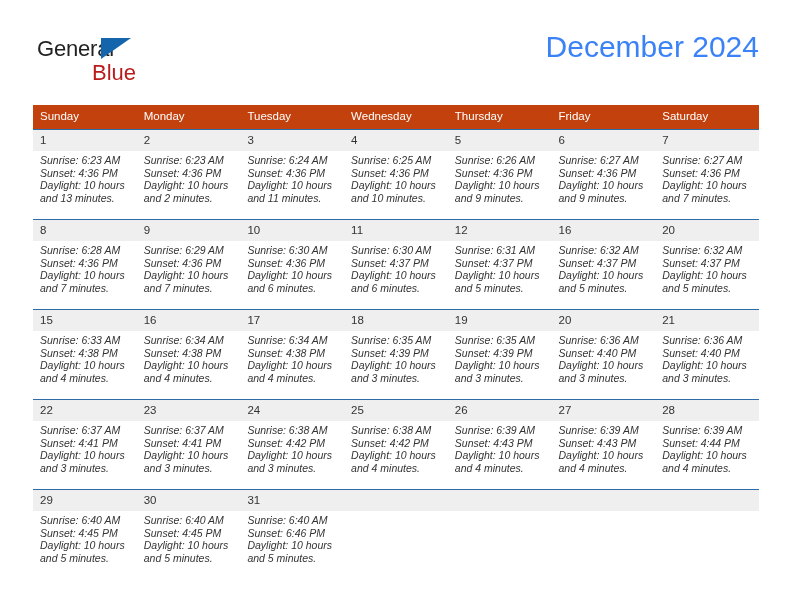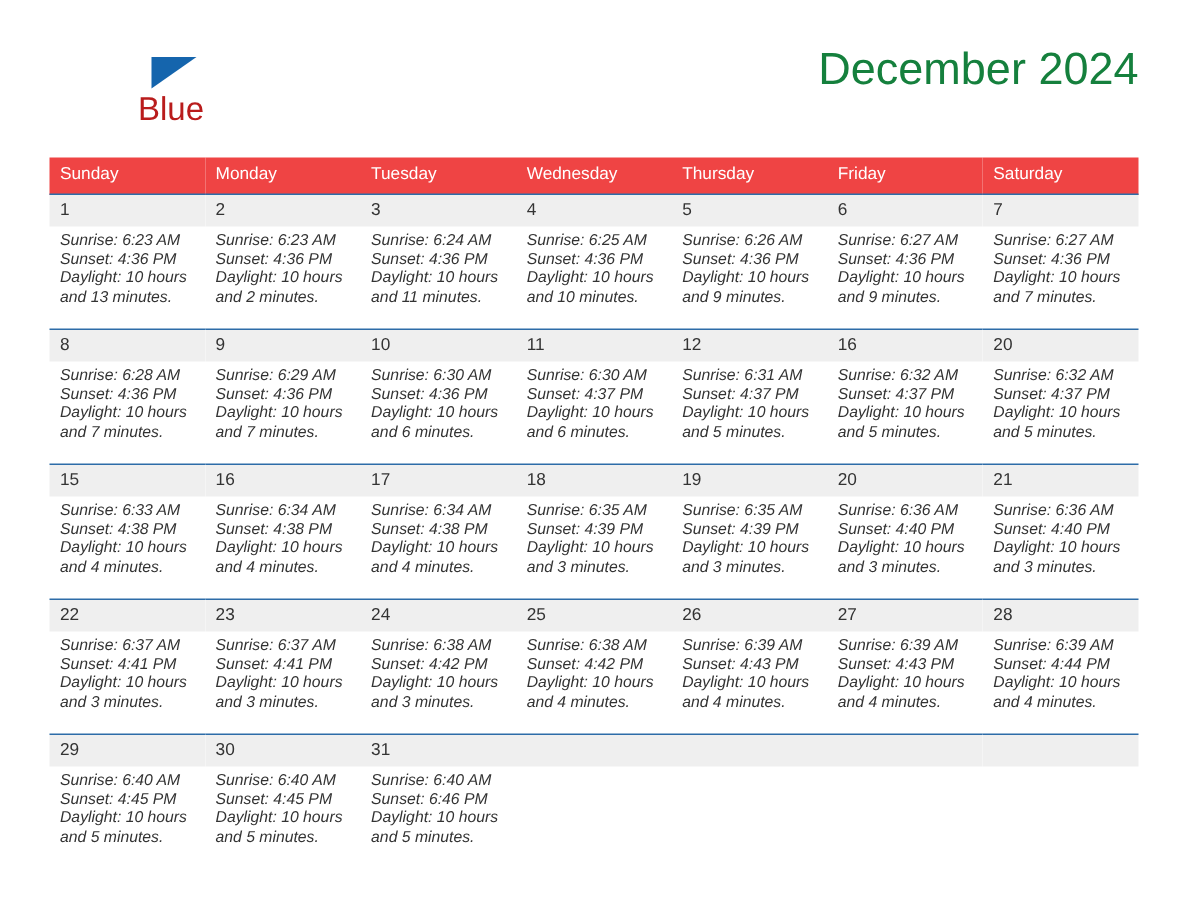--- a/index.html
+++ b/index.html
@@ -63,21 +63,21 @@
   }
 
   .title-block {
     position: absolute;
     right: 0;
     top: 0;
     text-align: right;
   }
   .cal-title {
     font-size: 30px;
-    color: #15803d;
+    color: #3b82f6;
     line-height: 38px;
     white-space: nowrap;
     margin-left: 48px;
   }
   .cal-subtitle {
     font-size: 14px;
     color: #333333;
     line-height: 20px;
     margin-top: 4px;
     white-space: nowrap;
@@ -86,21 +86,21 @@
   
   .calendar {
     position: absolute;
     left: 33px;
     top: 105px;
     width: 726px;
     border-collapse: collapse;
     table-layout: fixed;
   }
   .calendar th {
-    background: #ef4444;
+    background: #c2410c;
     color: #ffffff;
     font-size: 11.5px;
     font-weight: normal;
     text-align: left;
     padding: 5px 0 6px 7px;
     line-height: 13px;
   }
   .calendar td {
     vertical-align: top;
     padding: 0;
@@ -137,20 +137,21 @@
   }
 </style>
 </head>
 <body>
 
 <div class="page">
 
   <div class="header">
 
     <div class="logo">
+      <span class="logo-general">General</span>
       <span class="logo-tri"></span>
       <span class="logo-blue">Blue</span>
     </div>
 
     <div class="title-block">
       <div class="cal-title">December 2024</div>
     </div>
 
   </div>
 

